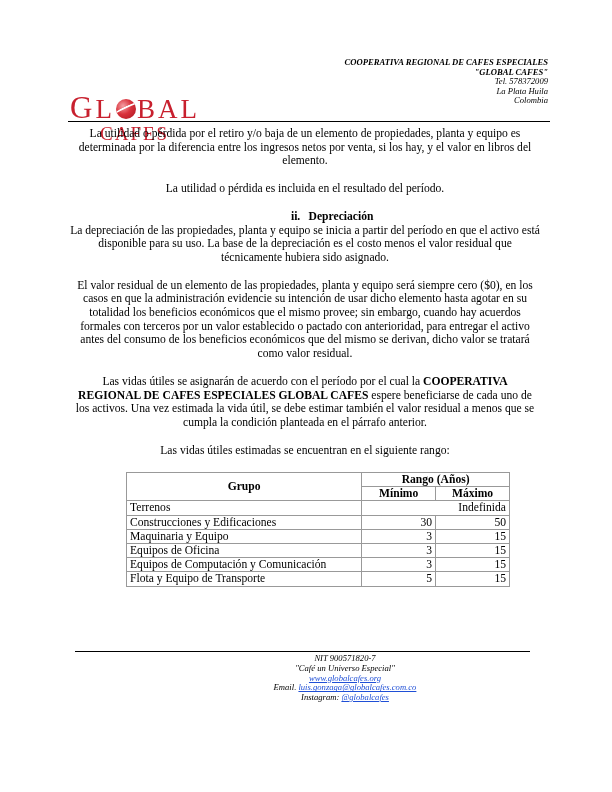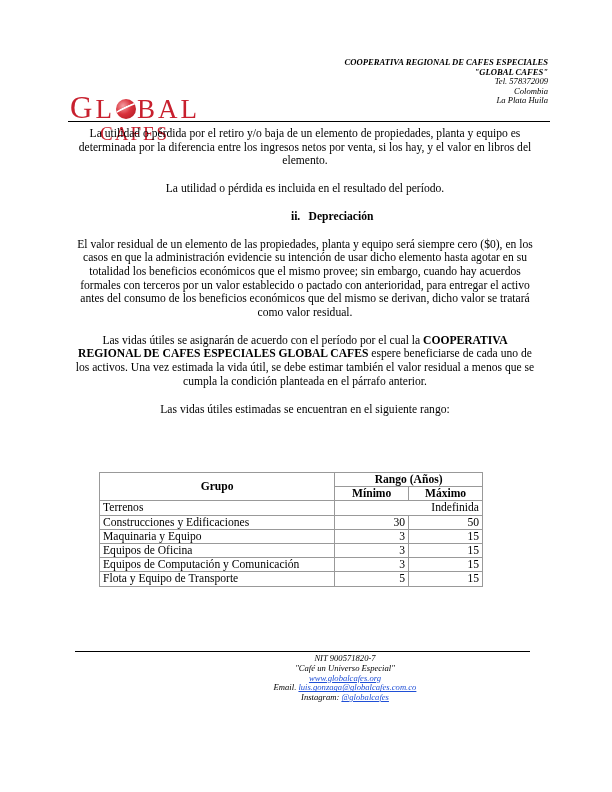--- a/index.html
+++ b/index.html
@@ -21,52 +21,53 @@
   .rule-top { position: absolute; left: 68px; right: 62px; top: 121px; border-top: 1.3px solid #000; }
   .body { position: absolute; left: 70px; width: 470px; top: 127px; font-size: 11.6px; line-height: 13.7px; }
   .body p { margin: 0; text-align: center; }
   .justify { text-align: justify; }
   .gap { height: 14px; }
   .heading { font-weight: bold; padding-left: 46px; margin: 0; }
   .heading .num { display: inline-block; width: 26px; }
   table.range { position: absolute; left: 99px; top: 472px; width: 384px; border-collapse: collapse;
                 font-size: 11.6px; line-height: 13.2px; }
   table.range td, table.range th { border: 1px solid #999; padding: 0 3px; }
-  table.range { border: 1.2px solid #444; }
+  table.range { border: 1.2px solid #444; margin-left: 27px; }
   table.range th { font-weight: bold; text-align: center; }
   .c { text-align: right; }
   .rule-bottom { position: absolute; left: 75px; right: 82px; top: 651px; border-top: 1.3px solid #000; }
   .footer { position: absolute; left: 0; width: 612px; top: 654px; text-align: center; font-style: italic;
             font-size: 8.6px; line-height: 9.8px; padding-left: 39px; }
   .footer a { color: #1f4fd6; text-decoration: underline; }
 </style>
 </head>
 <body>
 
 <div class="logo">
   <div class="logo-global"><span class="big">G</span><span>L</span><span class="logo-ball"></span><span>BAL</span></div>
   <div class="logo-cafes">CAFES</div>
 </div>
 
 <div class="header-info">
   <div class="org">COOPERATIVA REGIONAL DE CAFES ESPECIALES</div>
   <div class="org">"GLOBAL CAFES"</div>
   <div>Tel.  578372009</div>
+  <div>La Plata Huila</div>
   <div>Colombia</div>
-  <div>La Plata Huila</div>
 </div>
 
 <div class="rule-top"></div>
 
 <div class="body">
   <p class="justify">La utilidad o pérdida por el retiro y/o baja de un elemento de propiedades, planta y equipo es determinada por la diferencia entre los ingresos netos por venta, si los hay, y el valor en libros del elemento.</p>
   <div class="gap"></div>
   <p>La utilidad o pérdida es incluida en el resultado del período.</p>
   <div class="gap"></div>
   <p class="heading"><span class="num">ii.</span><span>Depreciación</span></p>
+  <p class="justify">La depreciación de las propiedades, planta y equipo se inicia a partir del período en que el activo está disponible para su uso. La base de la depreciación es el costo menos el valor residual que técnicamente hubiera sido asignado.</p>
   <div class="gap"></div>
   <p class="justify">El valor residual de un elemento de las propiedades, planta y equipo será siempre cero ($0), en los casos en que la administración evidencie su intención de usar dicho elemento hasta agotar en su totalidad los beneficios económicos que el mismo provee; sin embargo, cuando hay acuerdos formales con terceros por un valor establecido o pactado con anterioridad, para entregar el activo antes del consumo de los beneficios económicos que del mismo se derivan, dicho valor se tratará como valor residual.</p>
   <div class="gap"></div>
   <p class="justify"><span>Las vidas útiles se asignarán de acuerdo con el período por el cual la </span><b>COOPERATIVA REGIONAL DE CAFES ESPECIALES GLOBAL CAFES</b><span> espere beneficiarse de cada uno de los activos. Una vez estimada la vida útil, se debe estimar también el valor residual a menos que se cumpla la condición planteada en el párrafo anterior.</span></p>
   <div class="gap"></div>
   <p>Las vidas útiles estimadas se encuentran en el siguiente rango:</p>
 </div>
 
 <table class="range">
   <colgroup>

